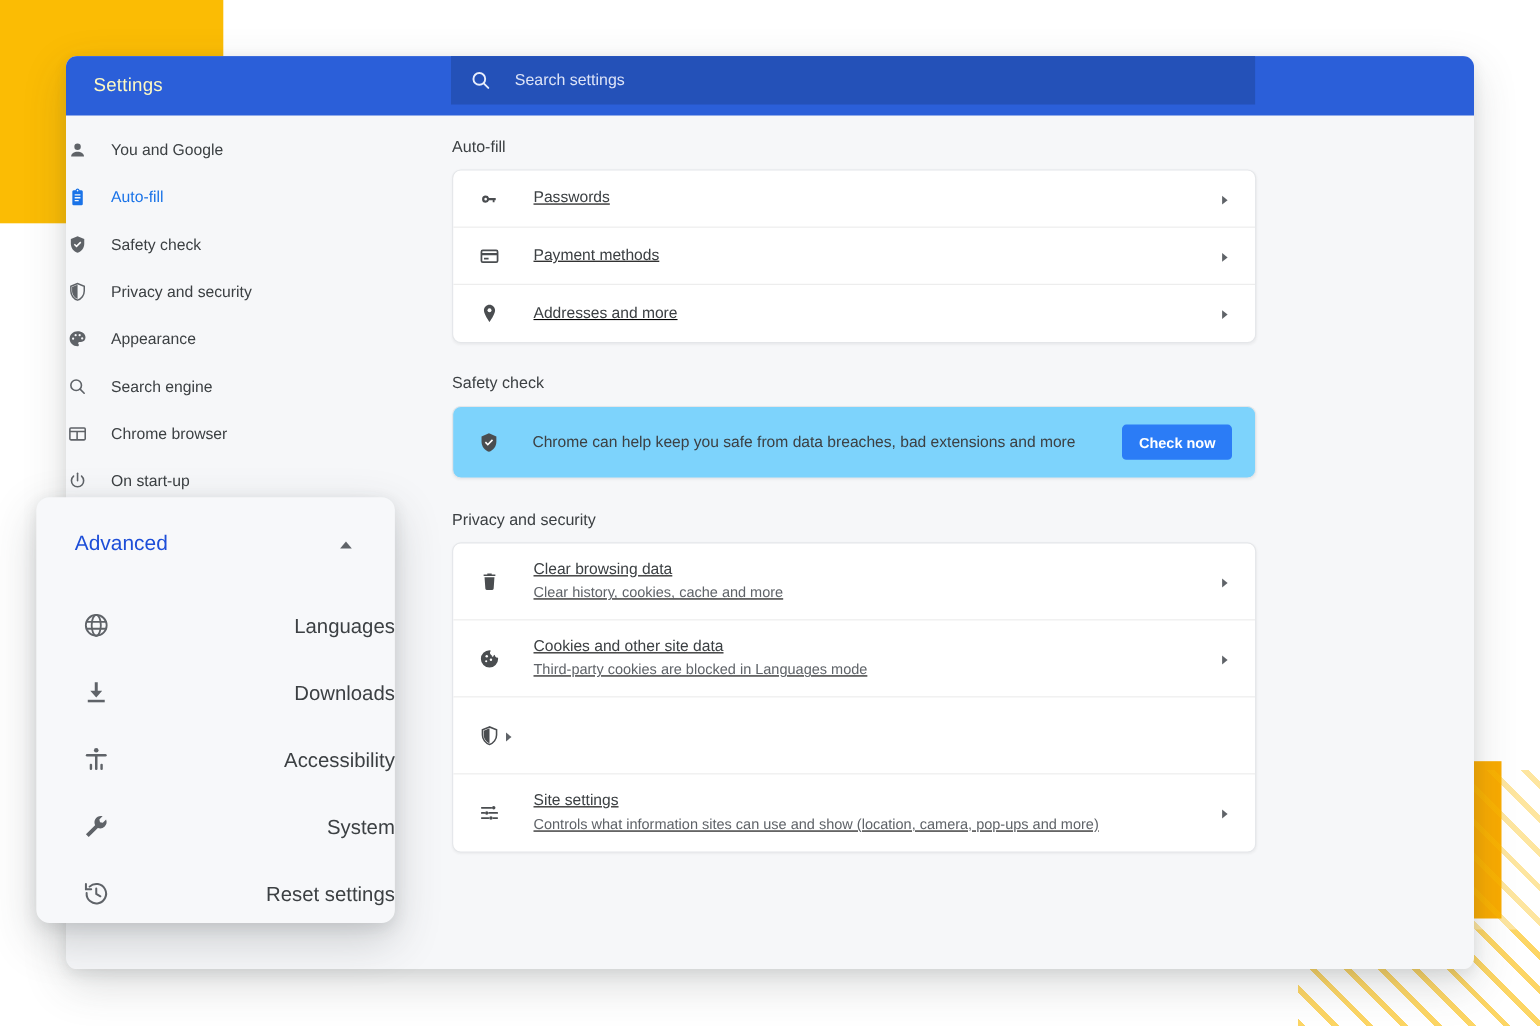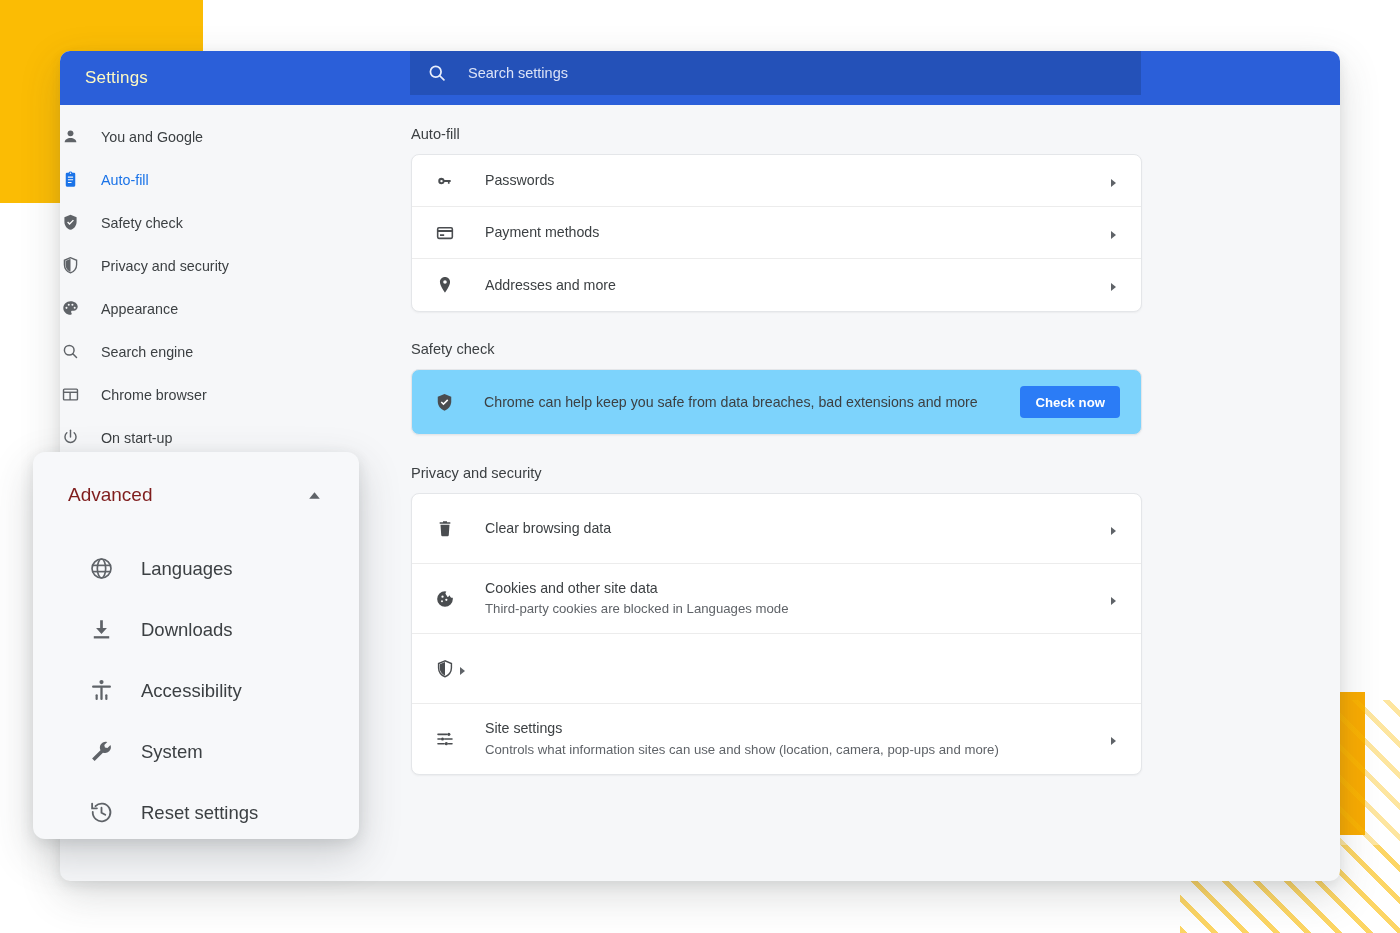--- a/index.html
+++ b/index.html
@@ -89,21 +89,21 @@
   }
   .row {
     display: flex; align-items: center; min-height: 52px; padding: 0 22px 0 22px;
     border-bottom: 1px solid #ececec; cursor: pointer; position: relative;
   }
   .row:last-child { border-bottom: none; }
   .row-ico {
     width: 22px; height: 22px; flex: none; color: #4a4d50;
     display: flex; align-items: center; justify-content: center;
   }
-  .row-texts { margin-left: 29px; flex: 1; }
+  .row-texts { margin-left: 29px; flex: 1; text-decoration: underline; }
   .row-title { font-size: 14.2px; color: #3c4043; line-height: 1.45; }
   .row-sub { font-size: 13.2px; color: #5f6368; line-height: 1.5; margin-top: 1px; }
   .chevron { width: 12px; height: 12px; flex: none; color: #5f6368; }
 
   .row.two-line { min-height: 70px; padding-top: 11px; padding-bottom: 11px; }
 
   
   .safety-card {
     width: 731px; background:#7dd3fc; border: 1px solid #e4e6e9; border-radius: 8px;
     display: flex; align-items: center; height: 66px; padding: 0 21px;
@@ -119,24 +119,24 @@
   
   .advanced-panel {
     position: absolute; left: 33px; top: 452px; width: 326px; height: 387px;
     background: #f7f8fa; border-radius: 12px; z-index: 9;
     box-shadow: 0 16px 42px rgba(60,64,67,0.22), 0 4px 14px rgba(60,64,67,0.12);
     padding: 0 0 0 0;
   }
   .adv-head {
     display: flex; align-items: center; height: 86px; padding: 0 36px 0 35px;
   }
-  .adv-title { font-size: 19px; color: #7f1d1d; flex: 1; }
+  .adv-title { font-size: 19px; color: #1d4ed8; flex: 1; }
   .adv-caret { width: 17px; height: 17px; color: #5f6368; }
   .adv-item {
-    display: flex; align-items: center; height: 61px; padding-left: 56px; cursor: pointer;
+    display: flex; align-items: center; height: 61px; padding-left: 42px; cursor: pointer; justify-content: space-between;
   }
   .adv-ico {
     width: 25px; height: 25px; flex: none; color: #5f6368;
     display: flex; align-items: center; justify-content: center;
   }
   .adv-label { margin-left: 27px; font-size: 18.5px; color: #3c4043; }
 </style>
 </head>
 <body>
 
@@ -325,20 +325,21 @@
 
           <div class="row two-line">
             <span class="row-ico">
               <svg viewBox="0 0 24 24" width="20" height="20" fill="currentColor">
                 <path d="M9.6 2.8h4.8v1.2h4.0v1.6H5.6V4.0h4.0z"></path>
                 <path d="M6.6 7.0h10.8l-.85 12.3a1.5 1.5 0 0 1-1.5 1.4H8.95a1.5 1.5 0 0 1-1.5-1.4z"></path>
               </svg>
             </span>
             <div class="row-texts">
               <div class="row-title">Clear browsing data</div>
+              <div class="row-sub">Clear history, cookies, cache and more</div>
             </div>
             <span class="chevron">
               <svg viewBox="0 0 12 12" width="12" height="12">
                   <path d="M4 2l5 4-5 4z" fill="currentColor"></path>
                 </svg>
             </span>
           </div>
 
           <div class="row two-line">
             <span class="row-ico">

